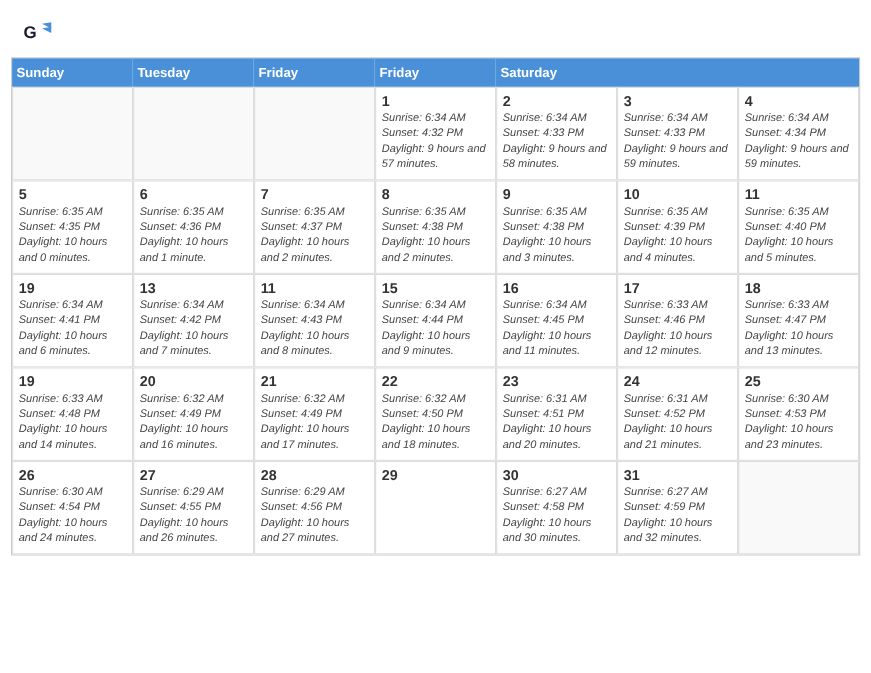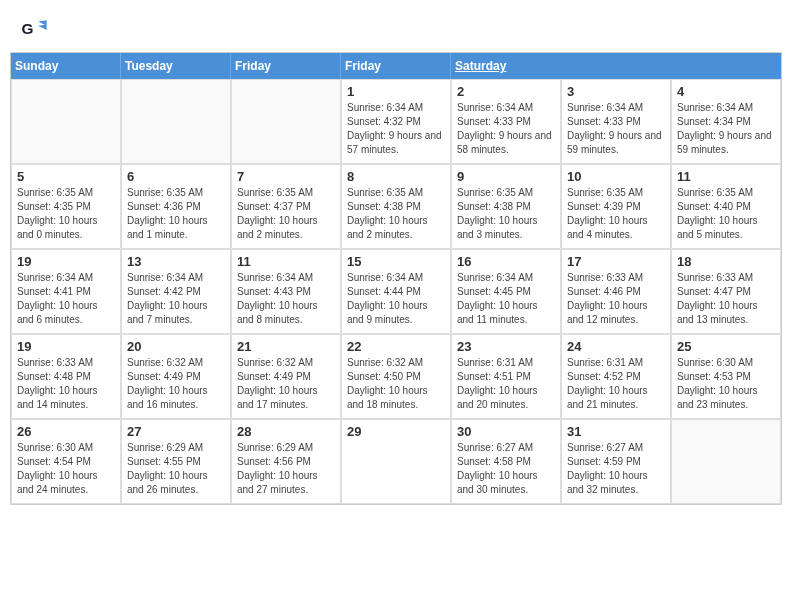--- a/index.html
+++ b/index.html
@@ -13,29 +13,29 @@
     .logo-icon { width: 28px; height: 28px; margin-right: 4px; }
     
     .title-area { flex: 1; text-align: right; }
     .calendar-title { font-size: 32px; color: #333; font-weight: normal; }
     .calendar-subtitle { font-size: 15px; color: #555; }
     
     .calendar { margin: 0 10px 10px 10px; border: 1px solid #ccc; }
     
     .cal-header { display: grid; grid-template-columns: repeat(7, 1fr); background: #4a90d9; }
     .cal-header-cell { color: #fff; font-size: 12px; font-weight: bold; padding: 6px 4px; border-right: 1px solid #6aaae0; }
-    .cal-header-cell:last-child { border-right: none; text-decoration: underline; }
+    .cal-header-cell:last-child { border-right: none; }
     
     .cal-grid { display: grid; grid-template-columns: repeat(7, 1fr); }
     
     .cal-cell { border: 1px solid #ddd; padding: 4px 5px; min-height: 85px; vertical-align: top; font-size: 10.5px; color: #333; background: #fff; }
     .cal-cell.empty { background: #f9f9f9; }
     
     .day-num { font-size: 13px; font-weight: bold; margin-bottom: 2px; }
-    .day-info { font-size: 10px; color: #444; line-height: 1.4; }
+    .day-info { font-size: 10px; color: #444; line-height: 1.4; font-style: italic; }
   </style>
 </head>
 <body>
 
 <div class="header">
   <div class="logo">
     <svg class="logo-icon" viewBox="0 0 40 40">
       <text x="2" y="26" font-size="22" font-weight="bold" fill="#1a1a2e">G</text>
       <polygon points="26,8 38,14 38,6" fill="#4a90d9"></polygon>
       <polygon points="26,14 38,20 38,12" fill="#4a90d9"></polygon>

